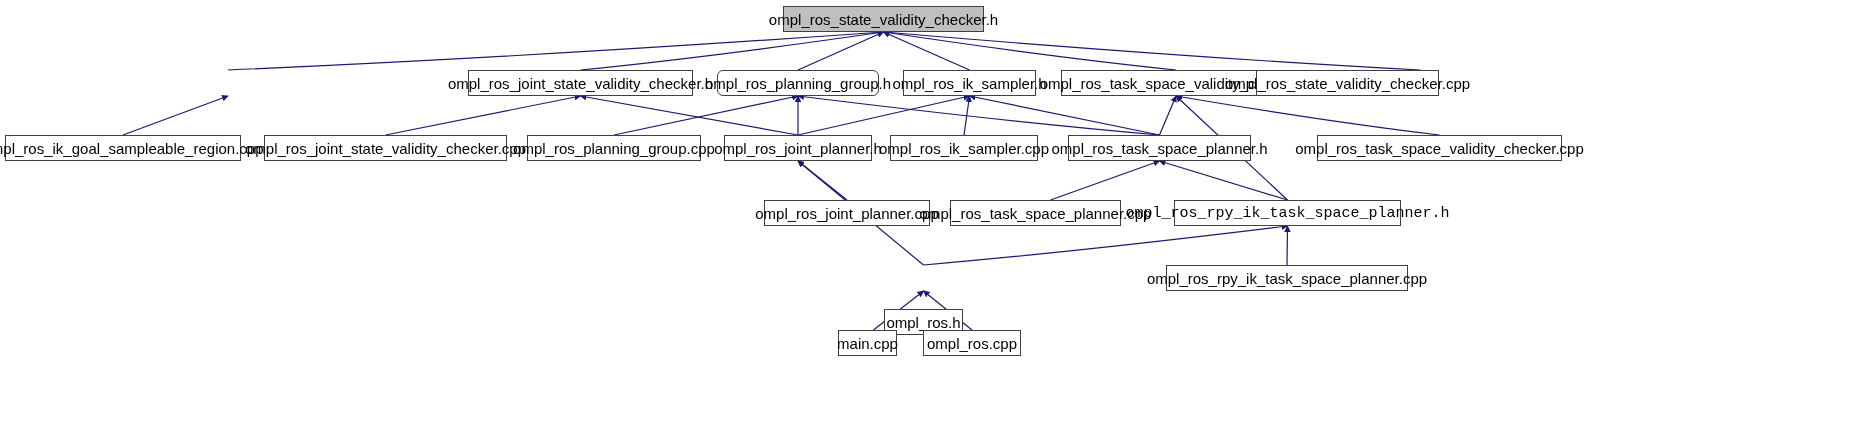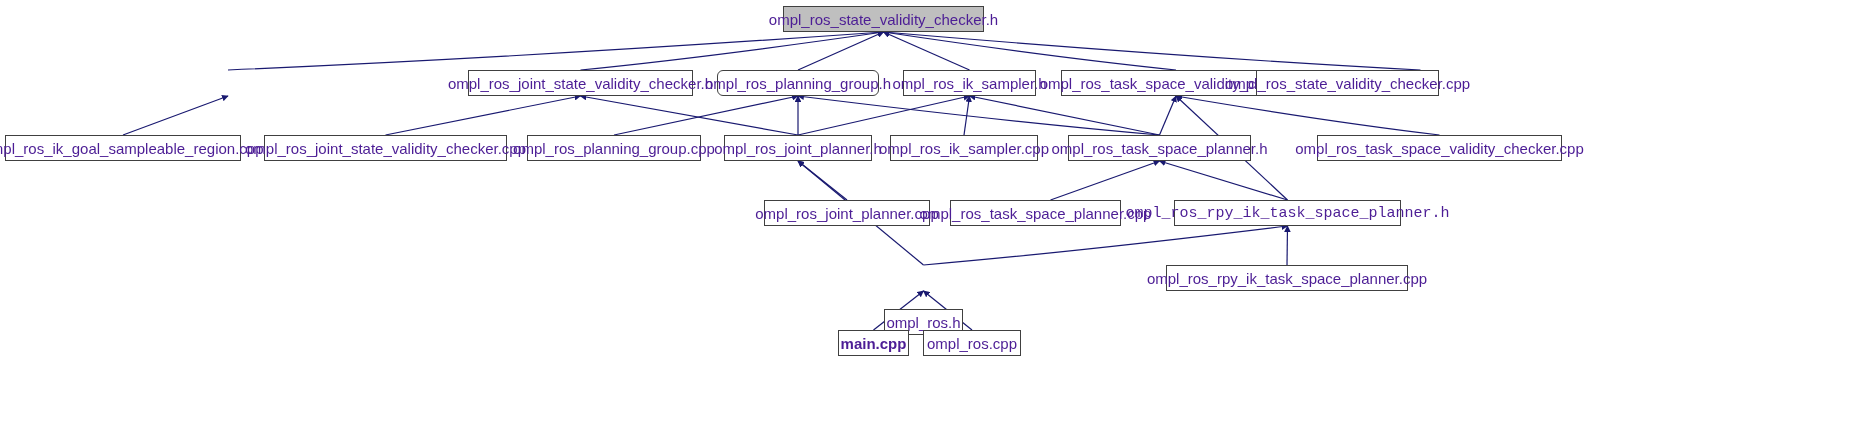--- a/index.html
+++ b/index.html
@@ -22,21 +22,21 @@
     top: 0;
     width: 1867px;
     height: 427px;
     pointer-events: none;
   }
   .node {
     position: absolute;
     box-sizing: border-box;
     border: 1px solid #404040;
     background: #ffffff;
-    color: #4c1d95;
+    color: #000000;
     font-size: 15px;
     line-height: 1;
     height: 26px;
     display: flex;
     align-items: center;
     justify-content: center;
     white-space: nowrap;
     padding: 12px 8px;
     z-index: 2;
   }
@@ -133,19 +133,19 @@
     </div>
     <div class="node" style="left: 1174px; top: 200px; width: 227px; font-family: Liberation Mono, monospace;">
       <span class="node-label">ompl_ros_rpy_ik_task_space_planner.h</span>
     </div>
     <div class="node" style="left: 884px; top: 265px; width: 79px; margin-top: 44px;">
       <span class="node-label">ompl_ros.h</span>
     </div>
     <div class="node" style="left: 1166px; top: 265px; width: 242px;">
       <span class="node-label">ompl_ros_rpy_ik_task_space_planner.cpp</span>
     </div>
-    <div class="node" style="left: 838px; top: 330px; width: 71px; font-weight: bold;">
+    <div class="node" style="left: 838px; top: 330px; width: 59px;">
       <span class="node-label">main.cpp</span>
     </div>
     <div class="node" style="left: 923px; top: 330px; width: 98px;">
       <span class="node-label">ompl_ros.cpp</span>
     </div>
   </div>
 
 </body></html>

